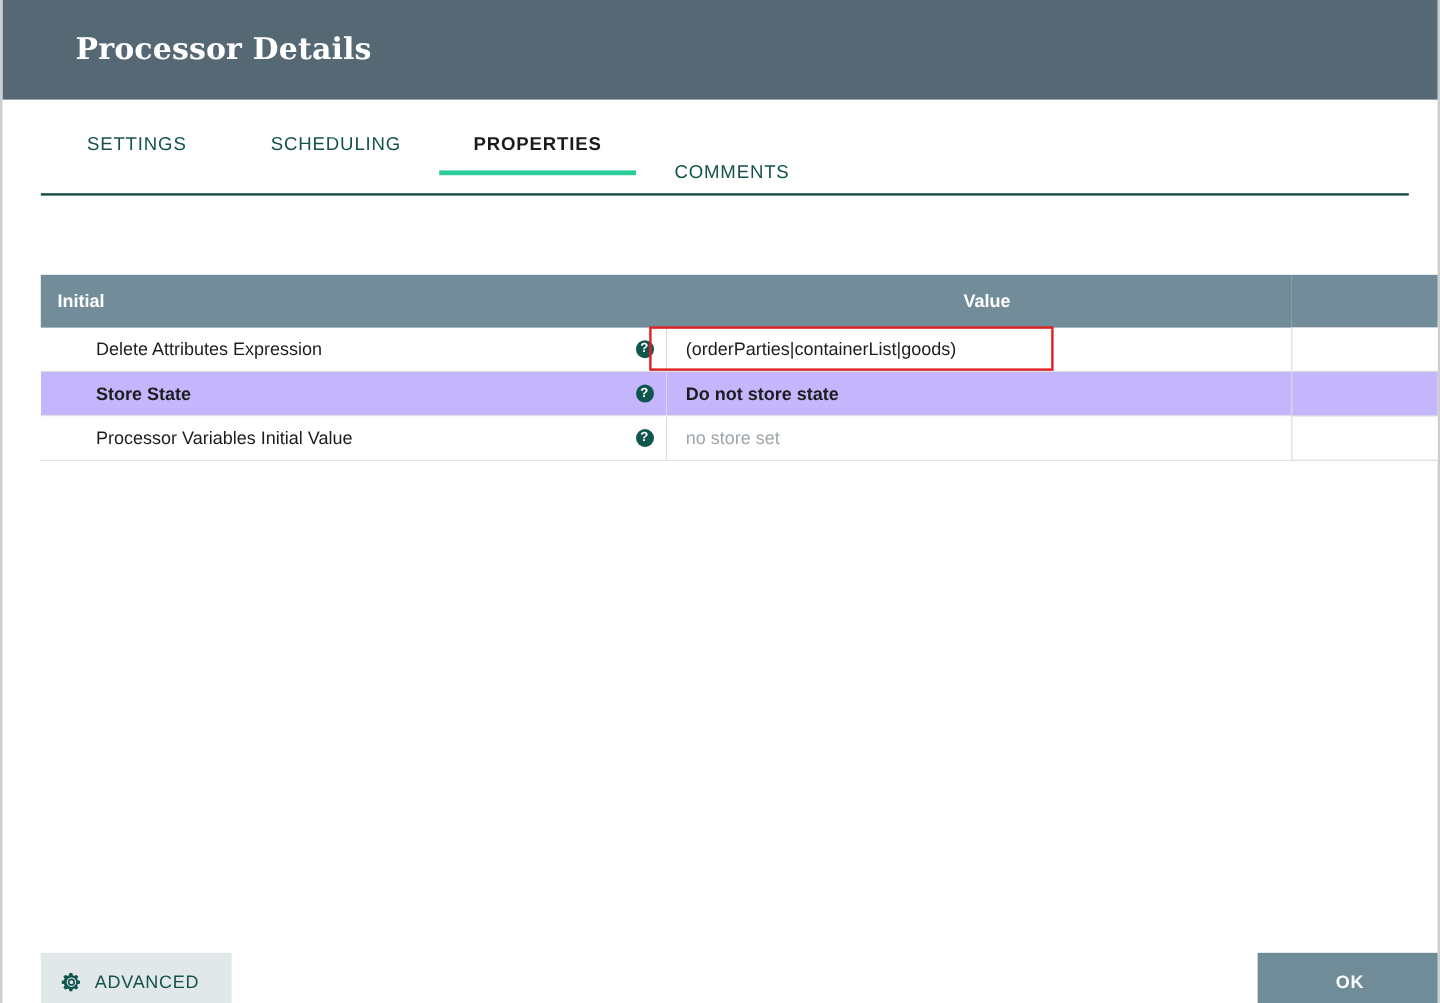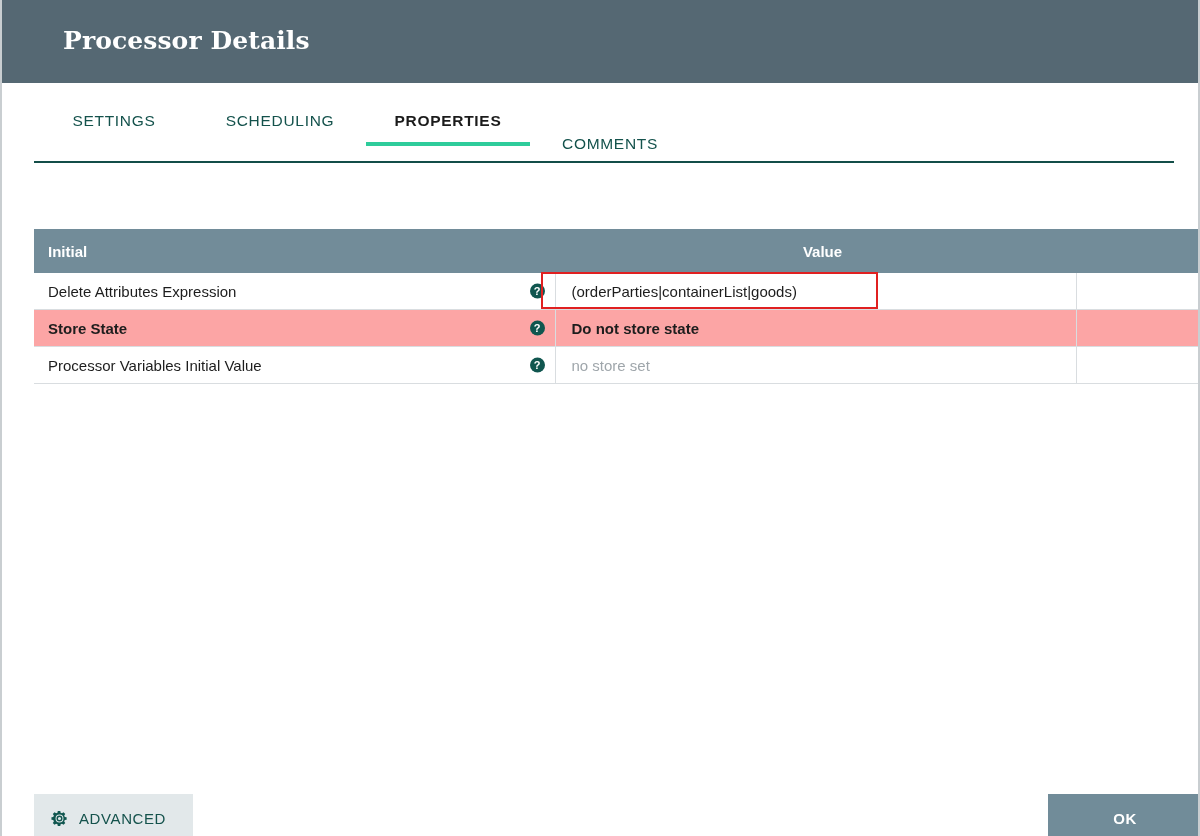--- a/index.html
+++ b/index.html
@@ -129,36 +129,36 @@
   .prop-table td {
     font-size: 15px;
     color: #1d1d1d;
     padding: 0;
     height: 36px;
     vertical-align: middle;
     border-bottom: 1px solid #d9dde0;
     background: #ffffff;
   }
   .prop-table tr.alt td {
-    background: #fca5a5;
+    background: #c4b5fd;
   }
   td.cell-prop {
     position: relative;
     padding-left: 14px;
     padding-right: 34px;
     border-right: 1px solid #d9dde0;
   }
   td.cell-val {
     position: relative;
     padding-left: 16px;
     border-right: 1px solid #d9dde0;
   }
   td.cell-extra { }
 
-  .prop-name { white-space: nowrap; }
+  .prop-name { white-space: nowrap; margin-left: 32px; }
   .bold-val { font-weight: bold; }
   .placeholder-val { color: #9fa6ab; }
 
   
   .help-icon {
     position: absolute;
     right: 10px;
     top: 50%;
     transform: translateY(-50%);
     width: 15px;

